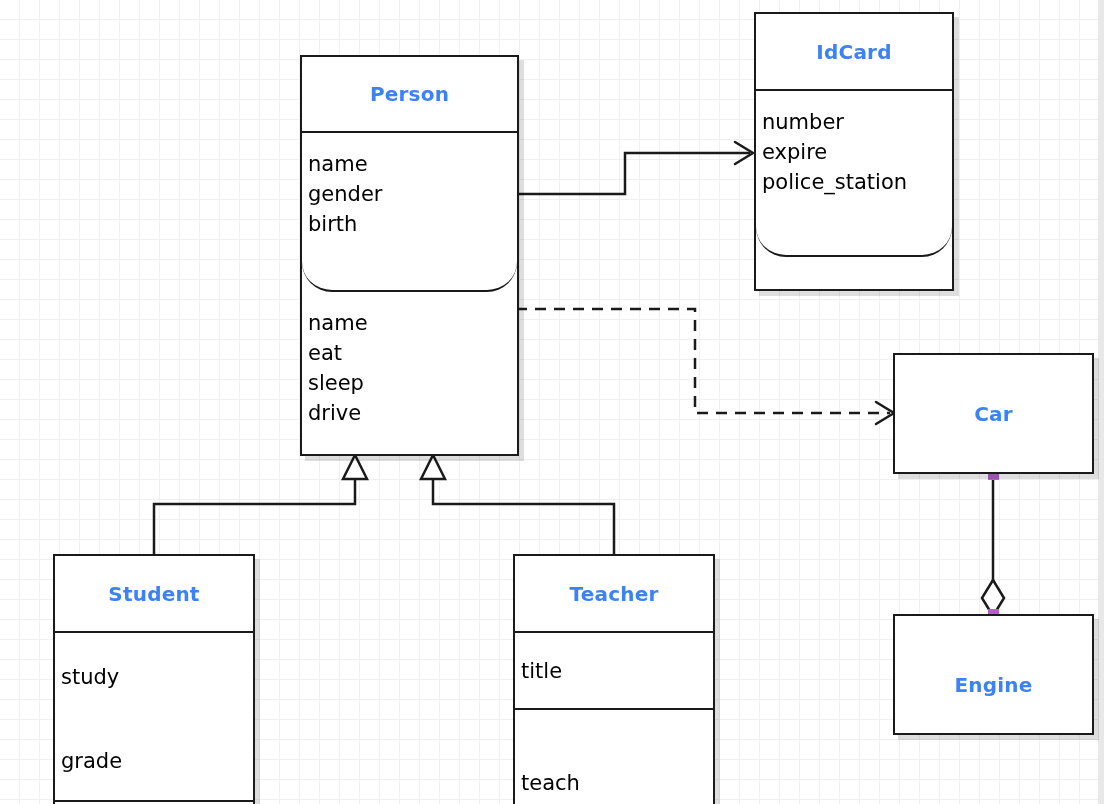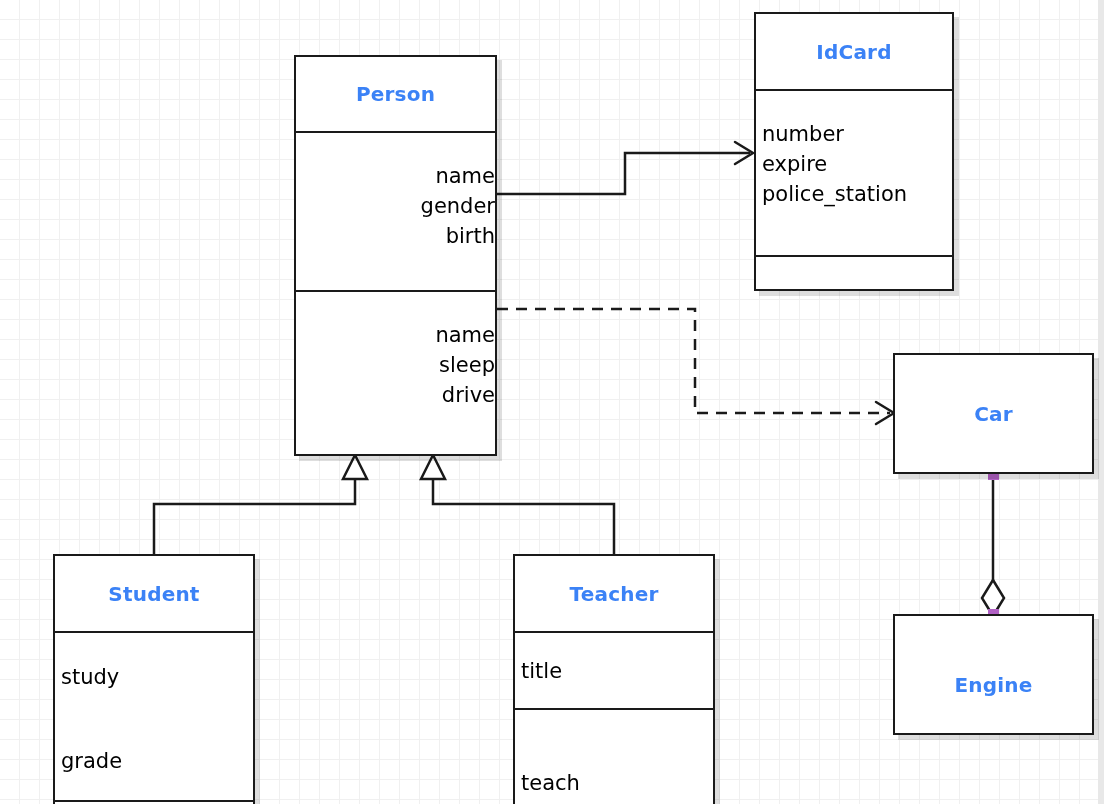--- a/index.html
+++ b/index.html
@@ -65,21 +65,22 @@
     display: flex;
     flex-direction: column;
     justify-content: center;
     padding-left: 6px;
     font-size: 21px;
     line-height: 30px;
     color: #000000;
   }
   .cls-members.top-align {
     justify-content: flex-start;
-    padding-top: 28px;
+    padding-top: 16px;
+    border-radius: 30px;
   }
   .cls-members .member {
     white-space: nowrap;
   }
   .handle {
     position: absolute;
     width: 11px;
     height: 11px;
     background: #b161c4;
   }
@@ -115,31 +116,32 @@
 
     <g>
       <path d="M 993 474 L 993 582" fill="none" stroke="#1a1a1a" stroke-width="2.5"></path>
       <polygon points="993,580 1004,598 993,616 982,598" fill="#ffffff" stroke="#1a1a1a" stroke-width="2.5" stroke-linejoin="miter"></polygon>
     </g>
   </svg>
 
   <div class="handle" style="left:988px; top:469px;"></div>
   <div class="handle" style="left:988px; top:609px;"></div>
 
-  <div class="uml-class" style="left:294px; top:55px; width:203px; height:401px;text-align:right;">
+  <div class="uml-class" style="left:300px; top:55px; width:219px; height:401px;">
     <div class="compartment cls-title divided" style="height:76px;">
       <span>Person</span>
     </div>
     <div class="compartment cls-members divided top-align" style="height:159px;">
       <span class="member">name</span>
       <span class="member">gender</span>
       <span class="member">birth</span>
     </div>
     <div class="compartment cls-members top-align" style="height:162px;">
       <span class="member">name</span>
+      <span class="member">eat</span>
       <span class="member">sleep</span>
       <span class="member">drive</span>
     </div>
   </div>
 
   <div class="uml-class" style="left:754px; top:12px; width:200px; height:279px;">
     <div class="compartment cls-title divided" style="height:77px;">
       <span>IdCard</span>
     </div>
     <div class="compartment cls-members divided top-align" style="height:166px;">

